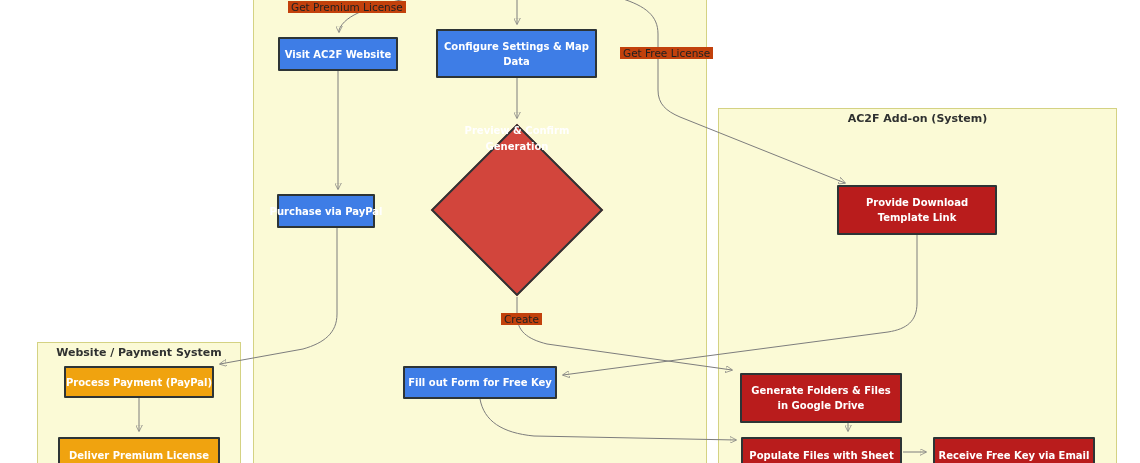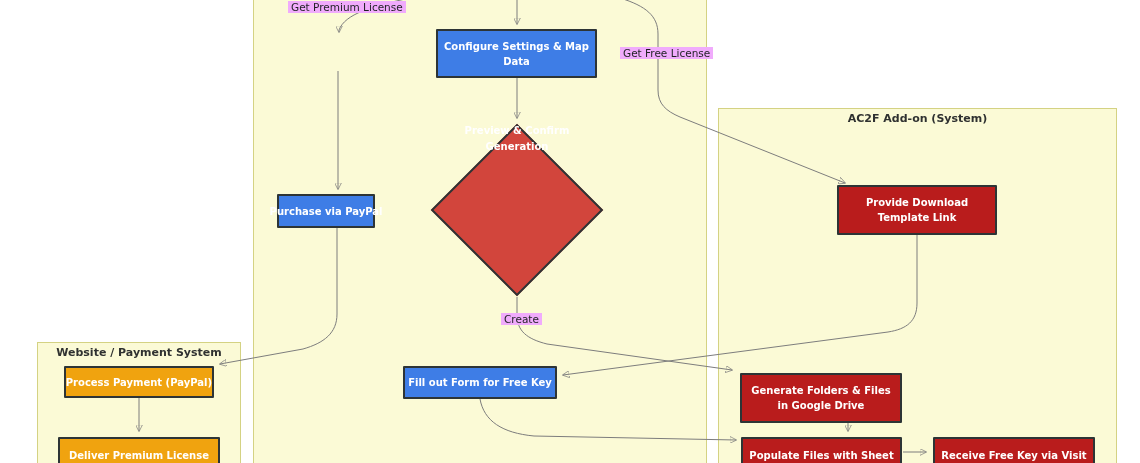--- a/index.html
+++ b/index.html
@@ -13,21 +13,21 @@
         font-size:10px;font-weight:600;text-align:center;border:2px solid #2d3436;border-radius:1px;
         box-sizing:border-box;line-height:1.5;z-index:2;}
   .blue{background:#3e7de6;}
   .green{background:#b91c1c;}
   .orange{background:#f0a30f;}
   .diamond-wrap{position:absolute;left:430px;top:123px;width:174px;height:174px;z-index:2;}
   .diamond-shape{position:absolute;left:26px;top:26px;width:122px;height:122px;background:#d2453c;
         border:2px solid #2d3436;transform:rotate(45deg);box-sizing:border-box;}
   .diamond-text{position:absolute;inset:0;display:flex;align-items:flex-start;justify-content:center;
         color:#fff;font-size:10px;font-weight:600;text-align:center;line-height:1.6;}
-  .edge-label{position:absolute;background:#f0abfc;color:#1e2022;font-size:10.5px;padding:0 3px;
+  .edge-label{position:absolute;background:#c2410c;color:#1e2022;font-size:10.5px;padding:0 3px;
         z-index:3;white-space:nowrap;}
   .w150{max-width:150px;display:inline-block;}
   .w110{max-width:110px;display:inline-block;}
   .w115{max-width:115px;display:inline-block;}
   .nowrap{white-space:nowrap;}
 </style>
 </head>
 <body>
 
 <div class="canvas">
@@ -55,61 +55,64 @@
     <path d="M 517,78 L 517,118" marker-end="url(#arrow)"></path>
     <path d="M 517,297 L 517,315 C 517,331 527,339 547,344 L 732,370" marker-end="url(#arrow)"></path>
     <path d="M 917,235 L 917,303 C 917,321 907,329 888,332 L 563,375" marker-end="url(#arrow)"></path>
     <path d="M 337,228 L 337,314 C 337,333 324,343 303,349 L 220,364" marker-end="url(#arrow)"></path>
     <path d="M 139,398 L 139,431" marker-end="url(#arrow)"></path>
     <path d="M 848,407 L 848,431" marker-end="url(#arrow)"></path>
     <path d="M 903,452 L 926,452" marker-end="url(#arrow)"></path>
     <path d="M 480,399 C 484,421 502,433 534,436 L 736,440" marker-end="url(#arrow)"></path>
   </svg>
 
+  <div class="node blue nowrap" style="left:278px;top:37px;width:120px;height:34px;">
+    <span>Visit AC2F Website</span>
+  </div>
 
   <div class="node blue" style="left:436px;top:29px;width:161px;height:49px;">
     <span class="w150">Configure Settings &amp; Map Data</span>
   </div>
 
   <div class="node blue nowrap" style="left:277px;top:194px;width:98px;height:34px;">
     <span>Purchase via PayPal</span>
   </div>
 
   <div class="diamond-wrap">
     <div class="diamond-shape"></div>
     <div class="diamond-text">
       <span class="w115">Preview &amp; Confirm Generation</span>
     </div>
   </div>
 
   <div class="node green" style="left:837px;top:185px;width:160px;height:50px;">
     <span class="w110">Provide Download Template Link</span>
   </div>
 
-  <div class="node orange nowrap" style="left:64px;top:366px;width:150px;height:32px;justify-content:flex-end;">
+  <div class="node orange nowrap" style="left:64px;top:366px;width:150px;height:32px;">
     <span>Process Payment (PayPal)</span>
   </div>
 
   <div class="node orange nowrap" style="left:58px;top:437px;width:162px;height:36px;">
     <span>Deliver Premium License</span>
   </div>
 
   <div class="node blue nowrap" style="left:403px;top:366px;width:154px;height:33px;align-items:center;">
     <span>Fill out Form for Free Key</span>
   </div>
 
   <div class="node green" style="left:740px;top:357px;width:162px;height:50px;margin-top:16px;">
     <span class="w150">Generate Folders &amp; Files in Google Drive</span>
   </div>
 
   <div class="node green nowrap" style="left:741px;top:437px;width:161px;height:36px;">
     <span>Populate Files with Sheet</span>
   </div>
 
   <div class="node green nowrap" style="left:933px;top:437px;width:162px;height:36px;">
-    <span>Receive Free Key via Visit</span>
+    <span>Receive Free Key via Email</span>
   </div>
 
   <div class="edge-label" style="left:288px;top:1px;">Get Premium License</div>
   <div class="edge-label" style="left:620px;top:47px;">Get Free License</div>
   <div class="edge-label" style="left:501px;top:313px;">Create</div>
 
 </div>
 
 </body></html>

